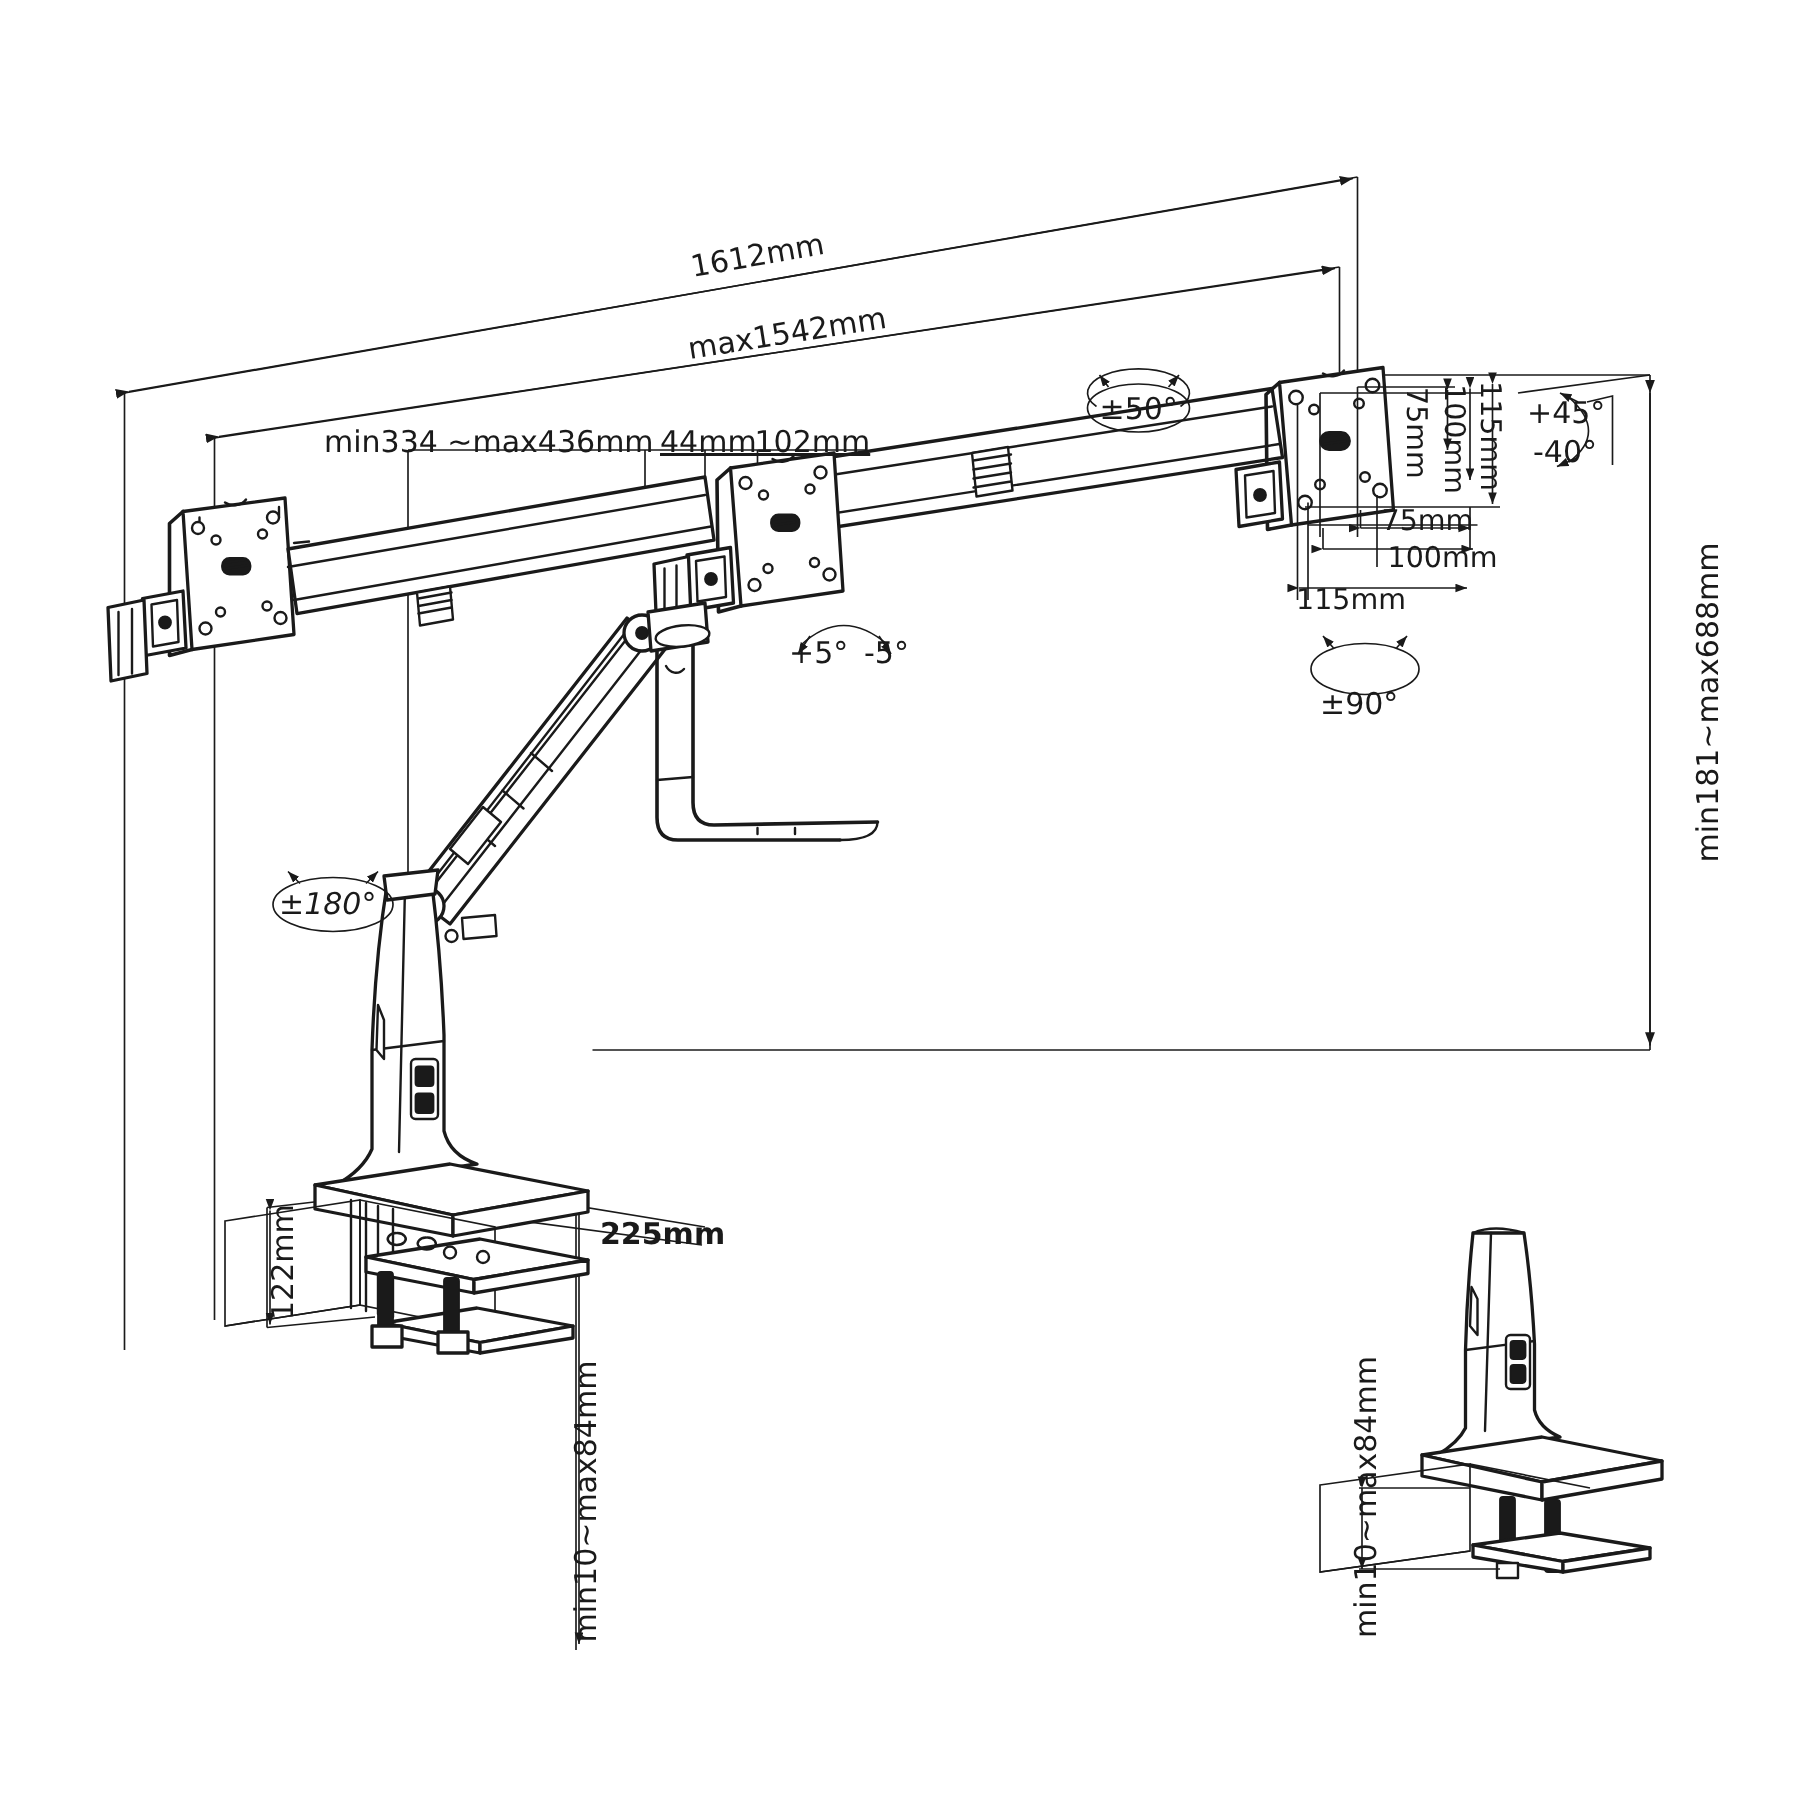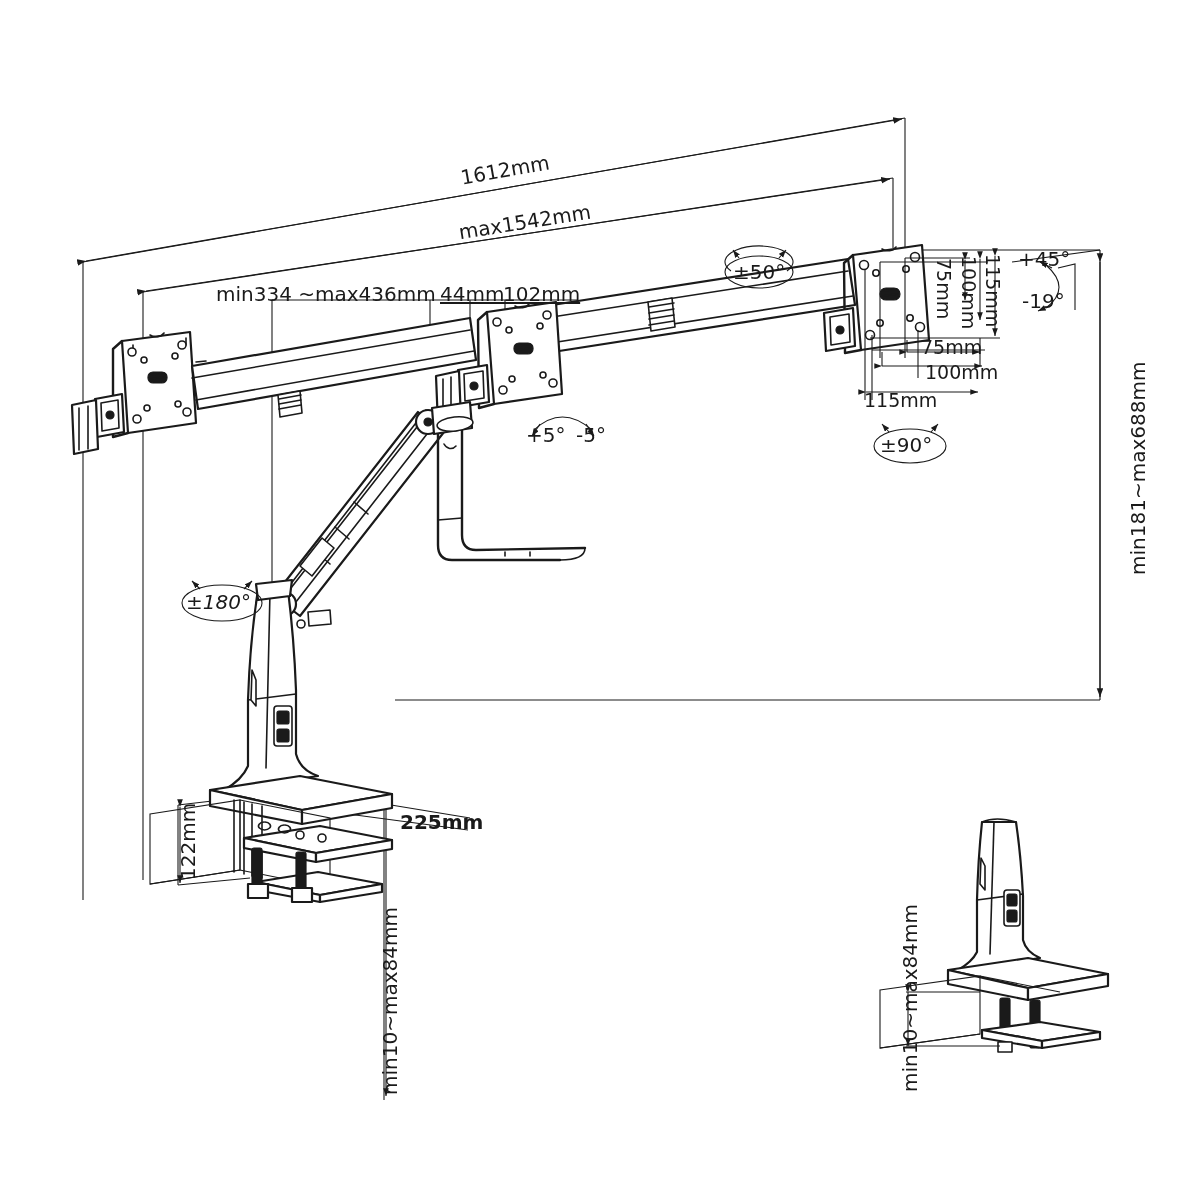--- a/index.html
+++ b/index.html
@@ -379,21 +379,21 @@
   <div class="lbl vert" style="left:900px;top:1092px;transform:rotate(-90deg);">min10~max84mm</div>
 
   <div class="lbl vert sm" style="left:953px;top:258px;transform:rotate(90deg);">75mm</div>
   <div class="lbl vert sm" style="left:978px;top:256px;transform:rotate(90deg);">100mm</div>
   <div class="lbl vert sm" style="left:1002px;top:254px;transform:rotate(90deg);">115mm</div>
 
   <div class="lbl sm" style="left:921px;top:338px;">75mm</div>
   <div class="lbl sm" style="left:925px;top:363px;">100mm</div>
   <div class="lbl sm" style="left:864px;top:391px;">115mm</div>
 
-  <div class="lbl ang" style="left:1018px;top:249px;">+45°</div>
-  <div class="lbl ang" style="left:1022px;top:291px;">-19°</div>
+  <div class="lbl ang" style="left:1018px;top:265px;">+45°</div>
+  <div class="lbl ang" style="left:1022px;top:291px;">-40°</div>
   <div class="lbl ang" style="left:733px;top:262px;">±50°</div>
-  <div class="lbl ang" style="left:880px;top:435px;text-align:center;">±90°</div>
+  <div class="lbl ang" style="left:880px;top:459px;text-align:center;">±90°</div>
   <div class="lbl ang" style="left:186px;top:592px;font-style:italic;">±180°</div>
   <div class="lbl ang" style="left:526px;top:425px;">+5°</div>
   <div class="lbl ang" style="left:576px;top:425px;">-5°</div>
 
 </div>
 
 </body></html>

